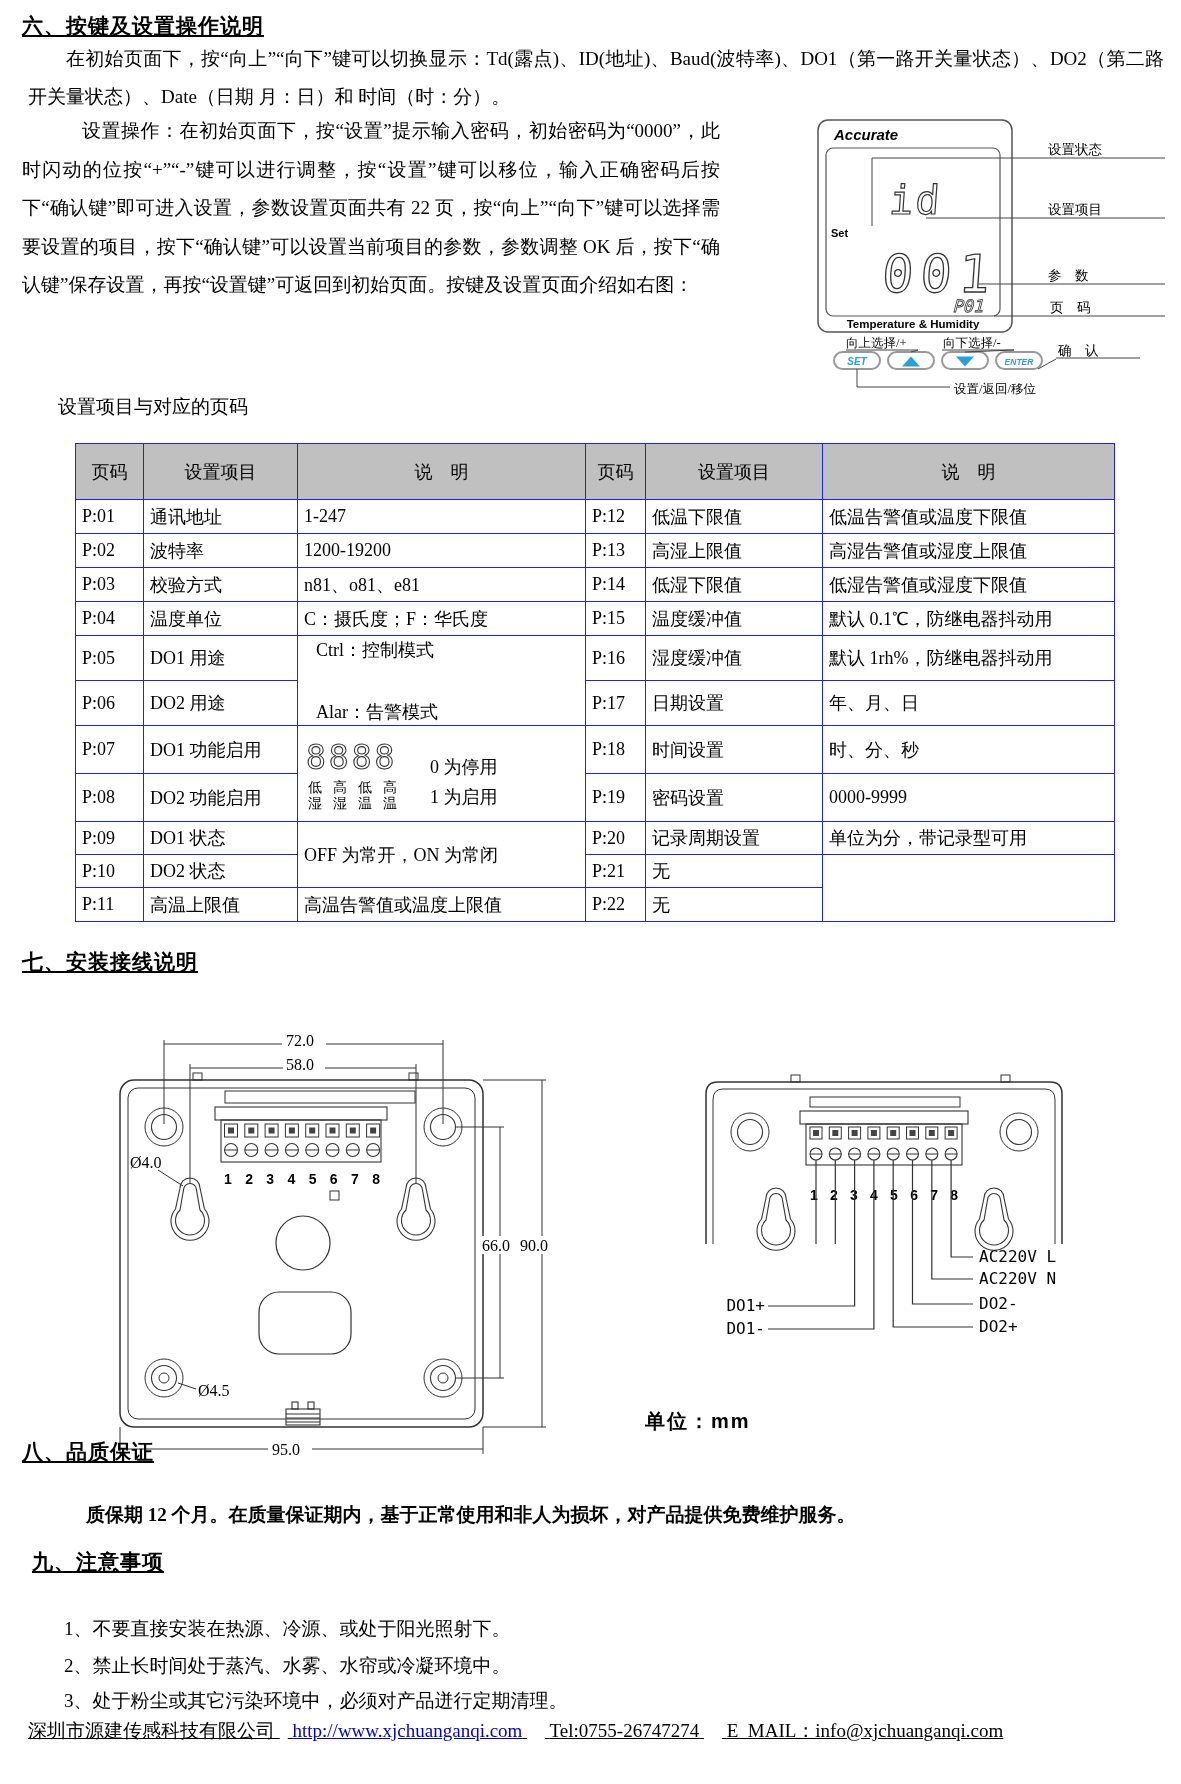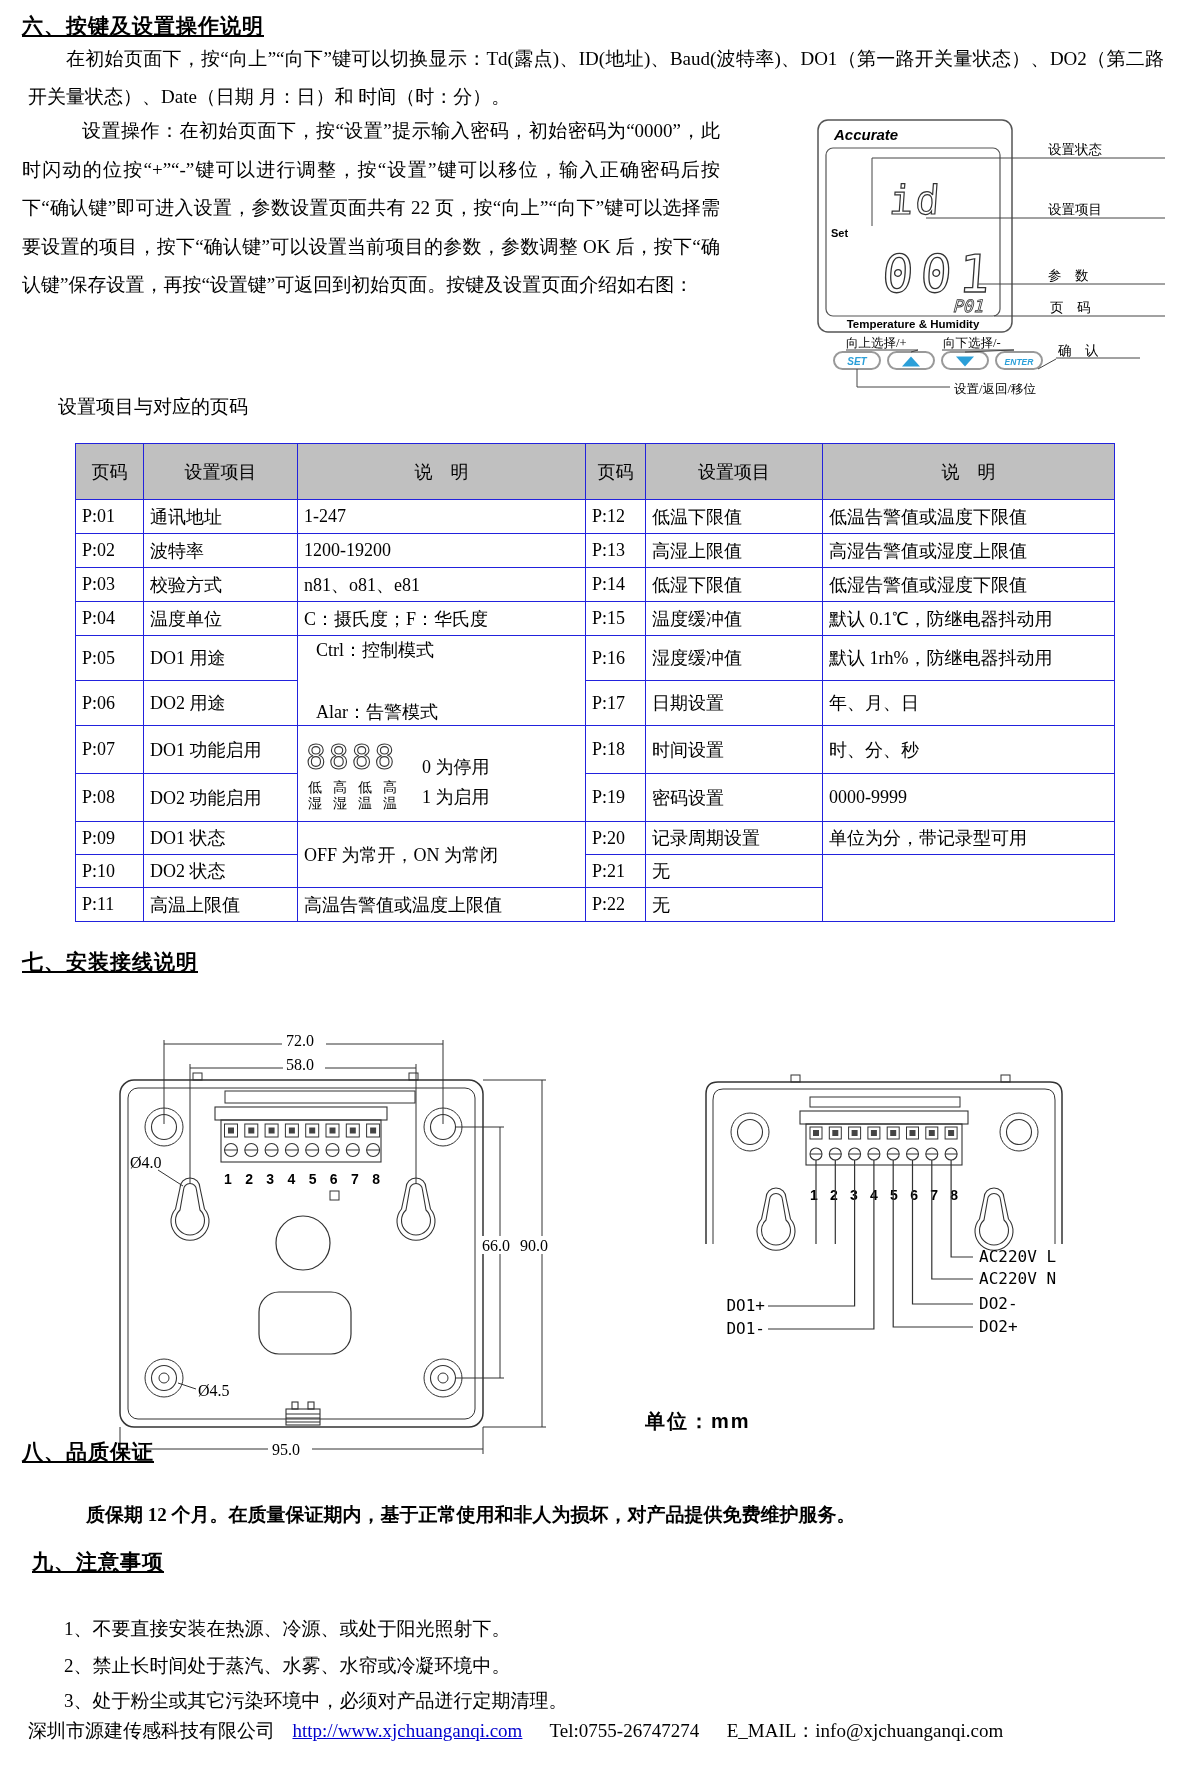--- a/index.html
+++ b/index.html
@@ -17,21 +17,21 @@
     border:1.5px solid #2222DD;padding:0 6px;overflow:hidden;white-space:nowrap;
   }
   table.settings th{background:#C0C0C0;font-weight:normal;text-align:center;}
   td.cc{text-align:left;}
   td.lc{text-align:left;padding-left:9px;}
   tr.rh34{height:34px;} tr.rh45{height:45px;} tr.rh48{height:48px;} tr.rh33{height:33px;}
   .two-line{display:flex;flex-direction:column;justify-content:space-between;height:86px;margin-left:12px;}
   .seg-wrap{display:flex;align-items:flex-end;padding-top:3px;}
   .seg-left{width:108px;}
   .seg-labels{font-size:14px;line-height:16px;letter-spacing:11px;margin-left:4px;white-space:nowrap;}
-  .seg-notes{font-size:18px;line-height:30px;margin-left:10px;padding-top:2px;}
+  .seg-notes{font-size:18px;line-height:30px;margin-left:18px;padding-top:2px;}
   .unit-note{font-family:"Liberation Sans",sans-serif;font-weight:bold;font-size:20px;letter-spacing:2px;}
   .items{font-size:19px;line-height:37px;}
   .footer-line{font-size:19px;white-space:nowrap;}
   .footer-line a{color:#0000CC;text-decoration:underline;}
   .footer-sep{display:inline-block;width:18px;}
   svg text{user-select:none;}
 </style>
 </head>
 <body>
 
@@ -404,21 +404,21 @@
 <div class="abs unit-note" style="left:645px;top:1408px;">单位：mm</div>
 
 <div class="abs hd" style="left:22px;top:1438px;">八、品质保证</div>
 <div class="abs para" style="left:86px;top:1496px;width:1060px;font-weight:bold;">质保期 12 个月。在质量保证期内，基于正常使用和非人为损坏，对产品提供免费维护服务。</div>
 
 <div class="abs hd" style="left:32px;top:1548px;">九、注意事项</div>
 <div class="abs items" style="left:64px;top:1610px;">1、不要直接安装在热源、冷源、或处于阳光照射下。</div>
 <div class="abs items" style="left:64px;top:1647px;">2、禁止长时间处于蒸汽、水雾、水帘或冷凝环境中。</div>
 <div class="abs items" style="left:64px;top:1682px;">3、处于粉尘或其它污染环境中，必须对产品迸行定期清理。</div>
 
-<div class="abs footer-line" style="left:28px;top:1718px;">
+<div class="abs footer-line" style="left:28px;top:1718px;text-decoration:underline;">
   <span>深圳市源建传感科技有限公司</span>
   <span class="footer-sep" style="width:8px;"></span>
   <a href="#">http://www.xjchuanganqi.com</a>
   <span class="footer-sep"></span>
   <span>Tel:0755-26747274</span>
   <span class="footer-sep"></span>
   <span>E_MAIL：info@xjchuanganqi.com</span>
 </div>
 
 </body></html>

